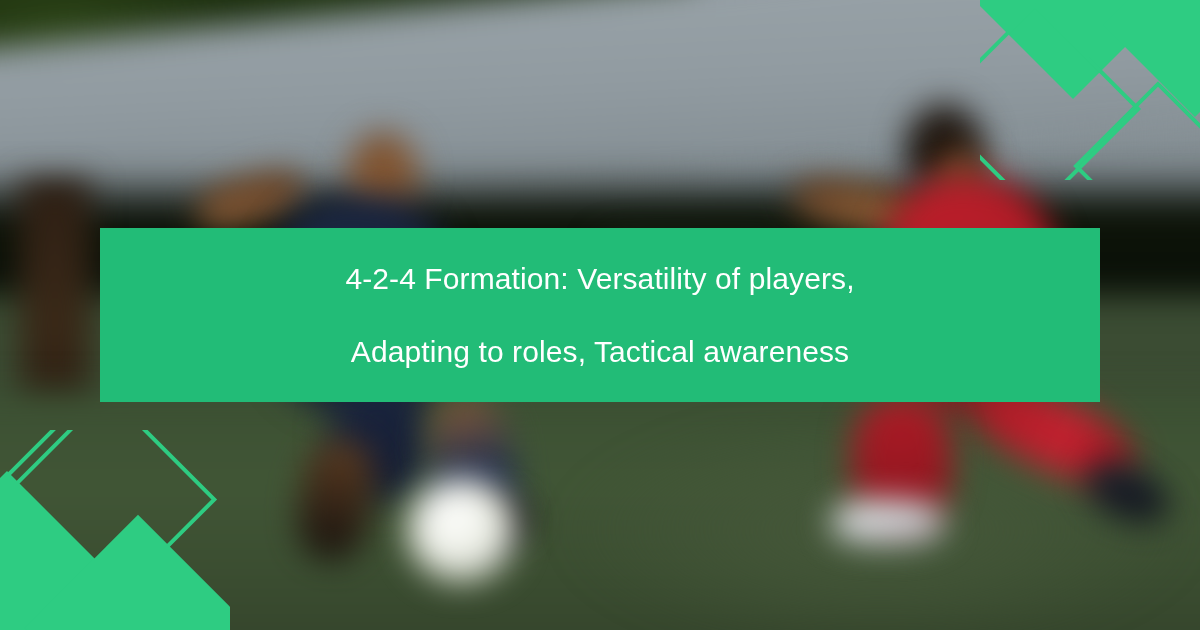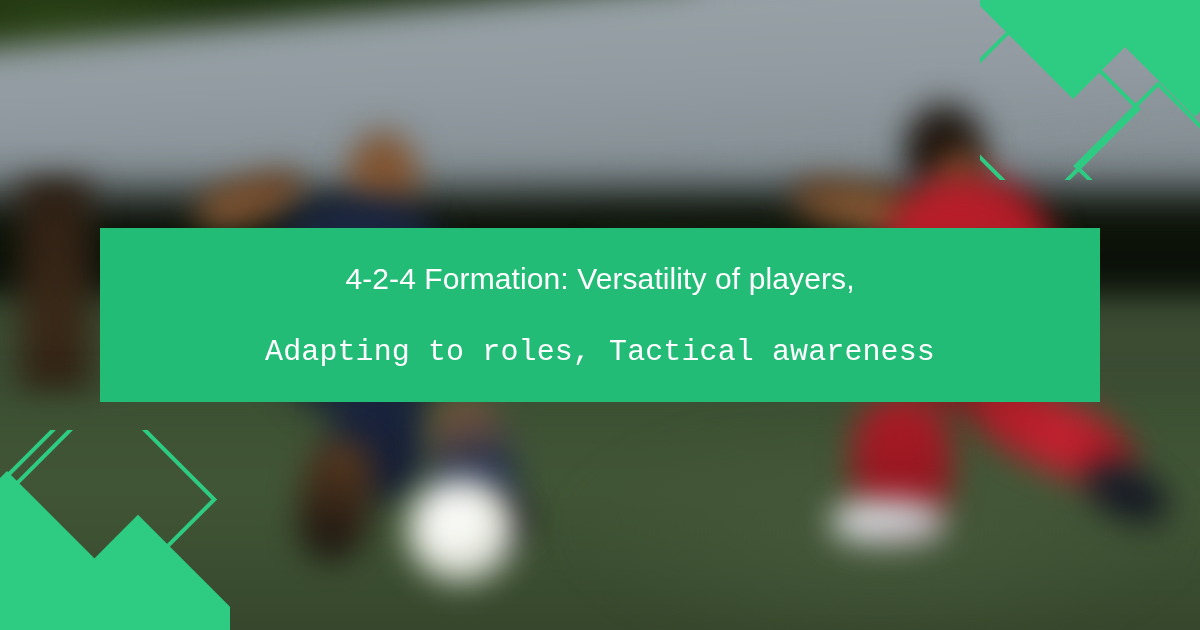--- a/index.html
+++ b/index.html
@@ -190,21 +190,21 @@
     gap: 17px;
   }
   #banner .line {
     color: #ffffff;
     font-size: 30px;
     font-weight: 400;
     line-height: 1.0;
     letter-spacing: 0.1px;
     white-space: pre;
   }
-  #banner .line + .line { margin-top: 26px; font-family: Liberation Mono, monospace; }
+  #banner .line + .line { margin-top: 26px; }
 </style>
 </head>
 <body>
 
 <div id="stage" style="--accent: #2ECC82; --accent-banner: #22BC77;">
 
   <div id="photo">
     <div class="bg-layer wall"></div>
     <div class="bg-layer trees"></div>
     <div class="bg-layer roof"></div>

